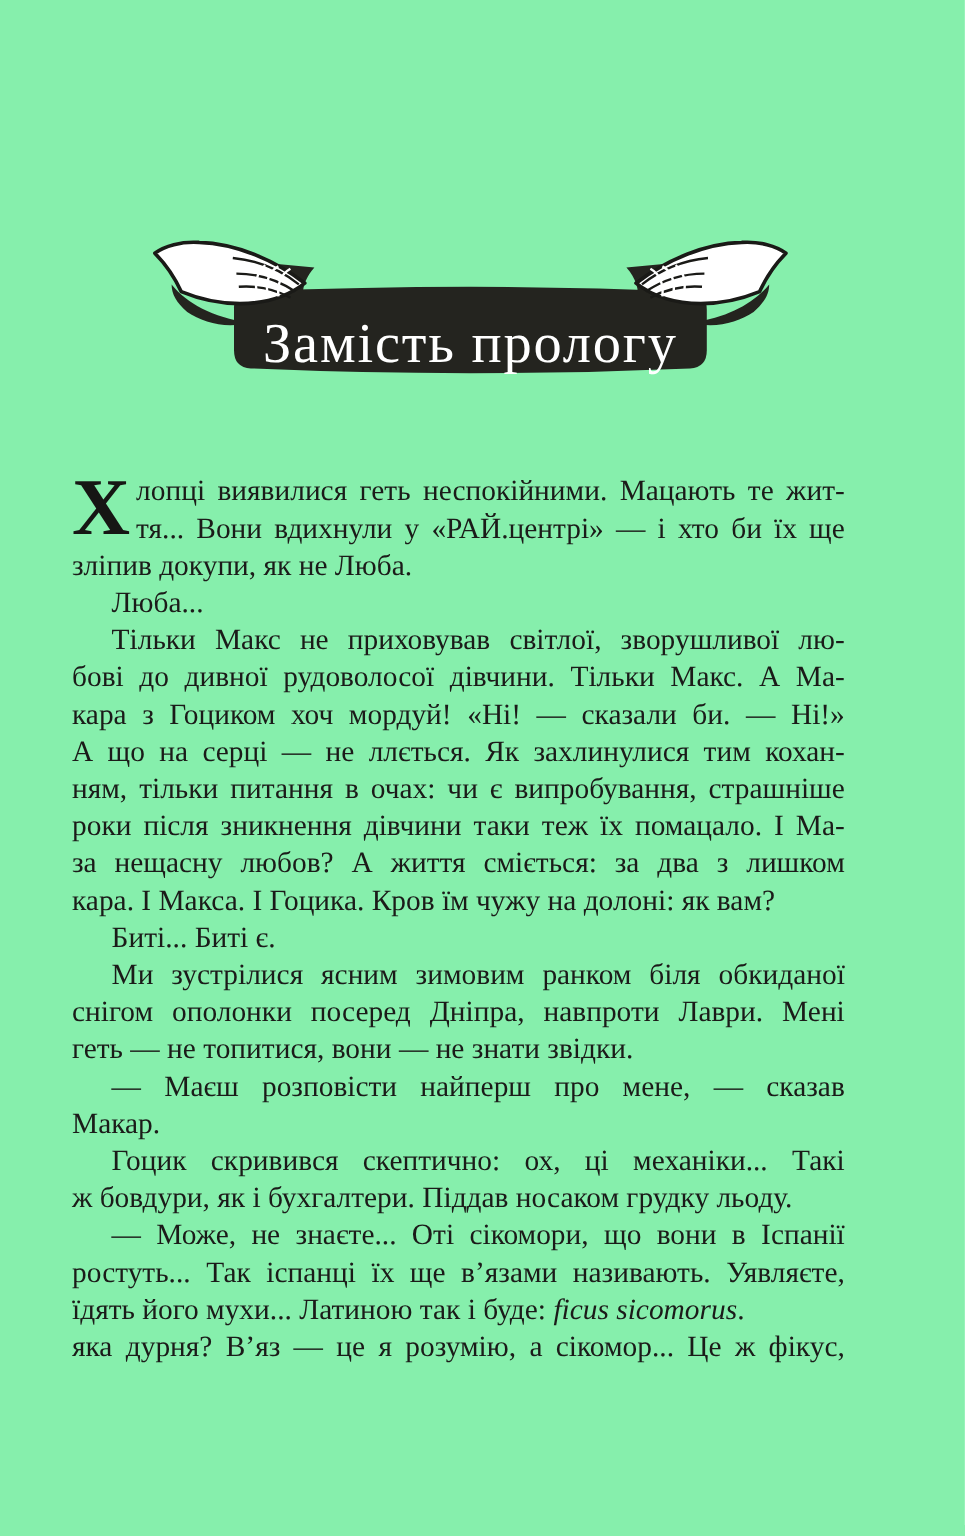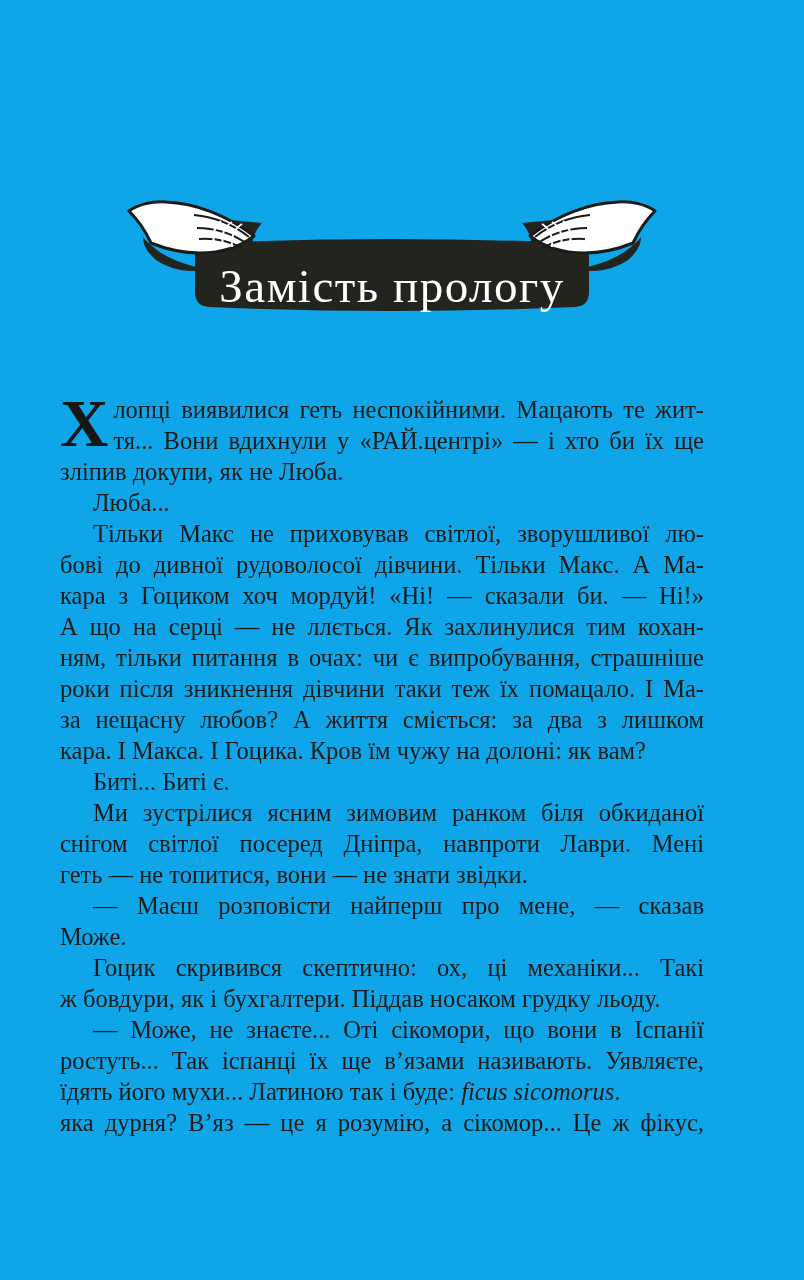--- a/index.html
+++ b/index.html
@@ -5,21 +5,21 @@
   html, body { margin: 0; padding: 0; }
   body {
     width: 804px; height: 1280px;
     background: #ffffff;
     font-family: "Liberation Serif", serif;
     position: relative;
     overflow: hidden;
   }
   .page {
     position: absolute; inset: 0;
-    background: #0ea5e9;
+    background: #86efac;
   }
   
   .banner-svg {
     position: absolute;
     left: 0; top: 190px;
     width: 804px; height: 178px;
   }
   .banner-title-text {
     font-family: "Liberation Serif", serif;
     font-size: 47px;
@@ -123,26 +123,26 @@
         <div class="line"><span>ням, тільки питання в очах: чи є випробування, страшніше</span></div>
         <div class="line"><span>роки після зникнення дівчини таки теж їх помацало. І Ма-</span></div>
         <div class="line"><span>за нещасну любов? А життя сміється: за два з лишком</span></div>
         <div class="line last"><span>кара. І Макса. І Гоцика. Кров їм чужу на долоні: як вам?</span></div>
       </div>
       <div class="para">
         <div class="line last indent"><span>Биті... Биті є.</span></div>
       </div>
       <div class="para">
         <div class="line indent"><span>Ми зустрілися ясним зимовим ранком біля обкиданої</span></div>
-        <div class="line"><span>снігом світлої посеред Дніпра, навпроти Лаври. Мені</span></div>
+        <div class="line"><span>снігом ополонки посеред Дніпра, навпроти Лаври. Мені</span></div>
         <div class="line last"><span>геть — не топитися, вони — не знати звідки.</span></div>
       </div>
       <div class="para">
         <div class="line indent"><span>— Маєш розповісти найперш про мене, — сказав</span></div>
-        <div class="line last"><span>Може.</span></div>
+        <div class="line last"><span>Макар.</span></div>
       </div>
       <div class="para">
         <div class="line indent"><span>Гоцик скривився скептично: ох, ці механіки... Такі</span></div>
         <div class="line last"><span>ж бовдури, як і бухгалтери. Піддав носаком грудку льоду.</span></div>
       </div>
       <div class="para">
         <div class="line indent"><span>— Може, не знаєте... Оті сікомори, що вони в Іспанії</span></div>
         <div class="line"><span>ростуть... Так іспанці їх ще в’язами називають. Уявляєте,</span></div>
         <div class="line last"><span>їдять його мухи... Латиною так і буде: </span><span class="it">ficus sicomorus</span><span>.</span></div>
         <div class="line"><span>яка дурня? В’яз — це я розумію, а сікомор... Це ж фікус,</span></div>

